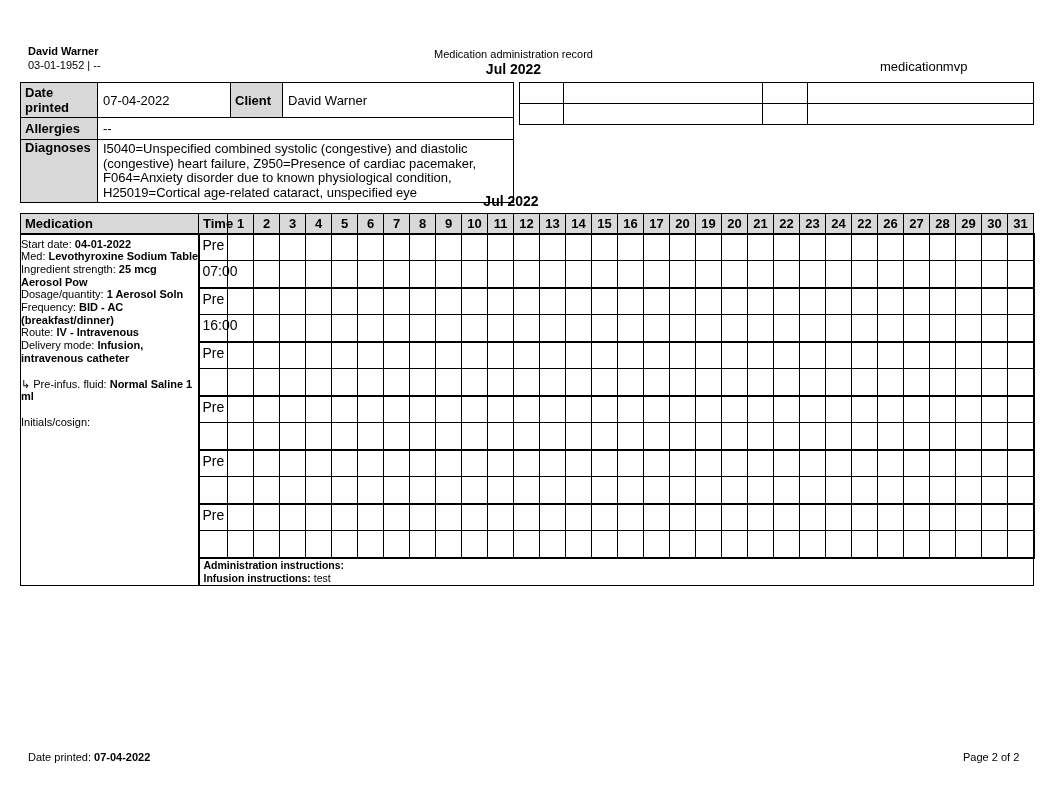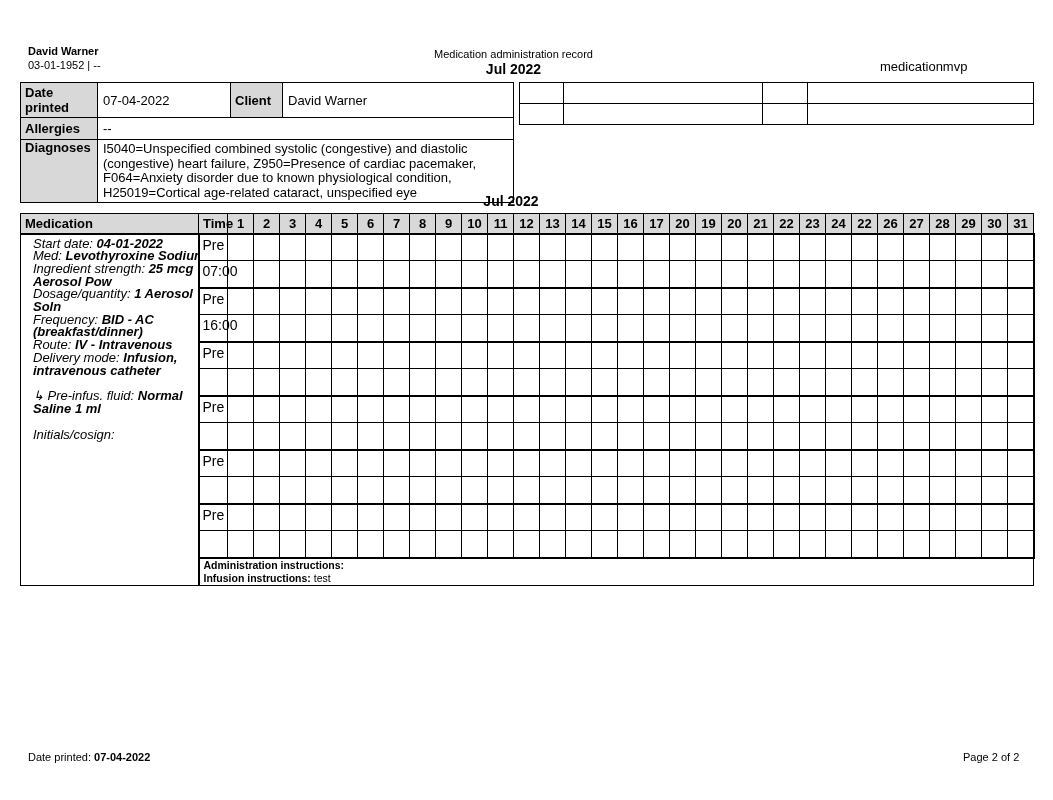--- a/index.html
+++ b/index.html
@@ -42,22 +42,22 @@
   .grid-table th.lft { text-align:left; padding-left:4px; }
   .grid-table td { border:1px solid #000; }
   .body-row { height:27px; }
   .body-row td { vertical-align:top; }
   .first-row td { border-top:2px solid #000; }
   .pair-end td { border-bottom:2px solid #000; }
   .time-cell { border-left:2px solid #000 !important; font-size:14px; padding:2px 0 0 3px; }
   .day-cell:last-child { border-right:2px solid #000; }
   .med-cell {
     border-right:2px solid #000 !important; border-left:1px solid #000;
-    vertical-align:top; padding:3px 2px 0 12px; overflow:hidden;
-    font-size:13px; line-height:12.7px;font-style:italic;
+    vertical-align:top; padding:3px 2px 0 0; overflow:hidden;
+    font-size:11px; line-height:12.7px;
   }
   .med-cell p { margin:0; }
   .med-cell .nowrap { white-space:nowrap; }
   .med-cell .gap-top { margin-top:13px; }
   .med-cell b { font-weight:bold; }
   .admin-row { height:26px; }
   .admin-cell { font-size:10.5px; line-height:13px; padding:0 4px; vertical-align:middle !important; }
   .admin-cell b { font-weight:bold; }
 
   

